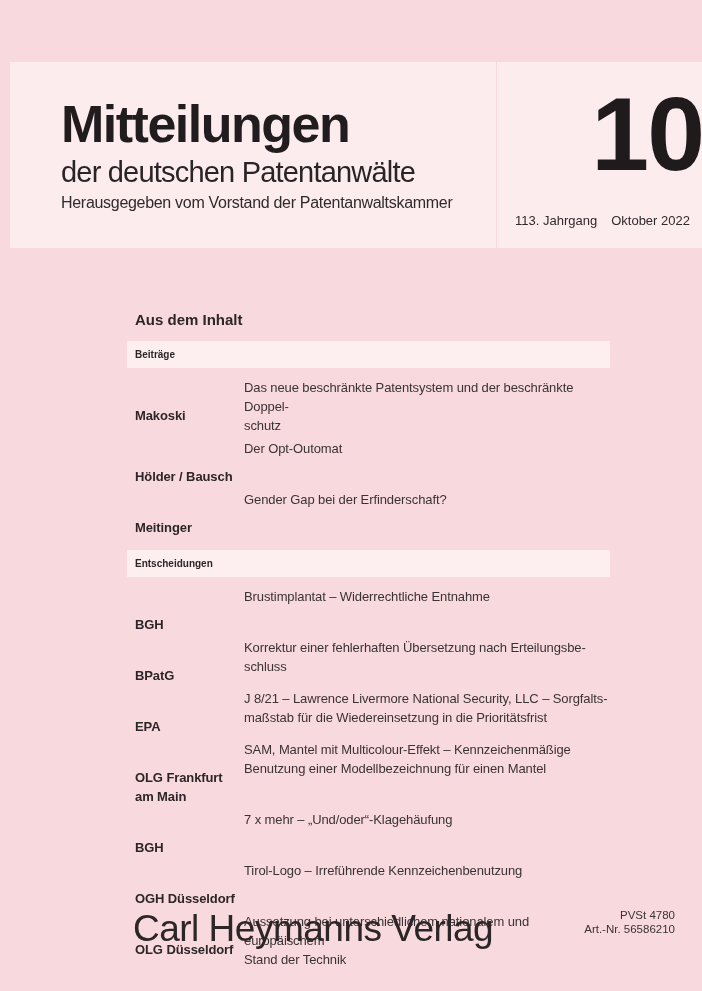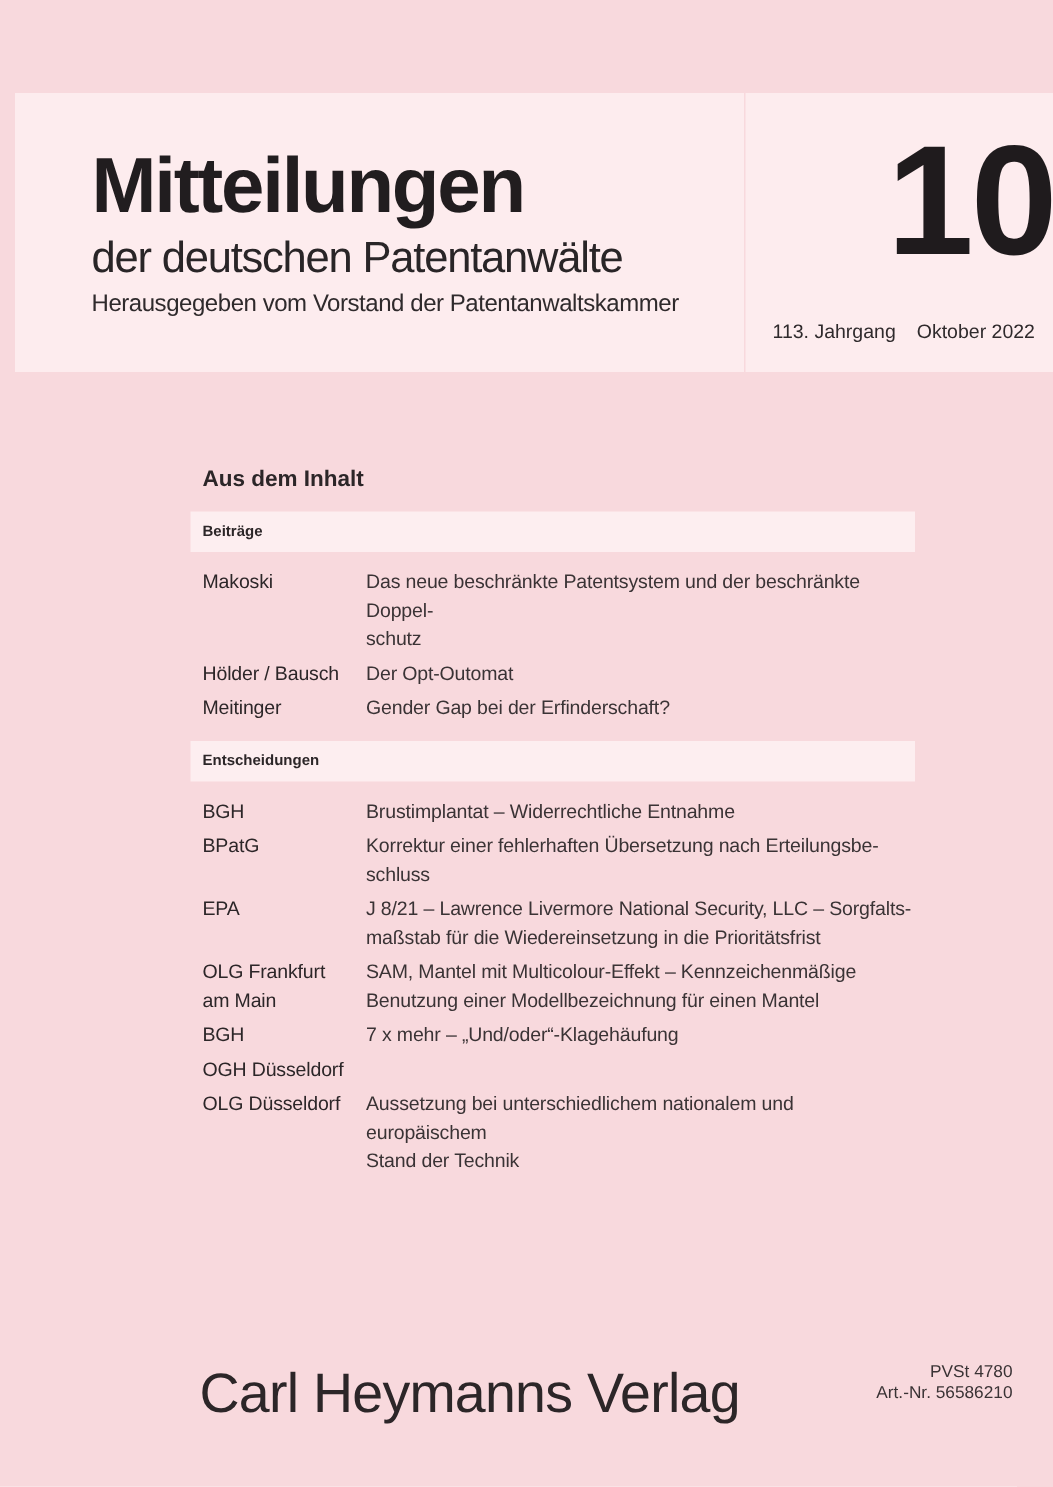--- a/index.html
+++ b/index.html
@@ -58,23 +58,24 @@
     margin-left:8px;line-height:16px;
   }
   .section-band{
     margin-top:13px;height:27px;line-height:27px;
     background:var(--band);padding-left:8px;
     font-size:10px;font-weight:bold;color:var(--ink);
   }
   .entries{margin-top:10px;padding-left:8px;}
   .entry{display:flex;margin-bottom:4px;}
   .entry-label{
-    flex:0 0 109px;font-weight:normal;
+    flex:0 0 109px;font-weight:bold;
     font-size:13px;line-height:19px;letter-spacing:-0.1px;
     color:var(--ink);
+    margin-top:28px;
   }
   .entry-text{
     width:395px;
     font-size:13px;line-height:19px;letter-spacing:-0.1px;
     color:var(--ink-soft);
   }
 
   
   .publisher{
     position:absolute;left:133px;top:908px;
@@ -146,20 +147,21 @@
 am Main</div>
       <div class="entry-text pre">SAM, Mantel mit Multicolour-Effekt – Kennzeichenmäßige
 Benutzung einer Modellbezeichnung für einen Mantel</div>
     </div>
     <div class="entry">
       <div class="entry-label pre">BGH</div>
       <div class="entry-text pre">7 x mehr – „Und/oder“-Klagehäufung</div>
     </div>
     <div class="entry">
       <div class="entry-label pre">OGH Düsseldorf</div>
+      <div class="entry-text pre">Tirol-Logo – Irreführende Kennzeichenbenutzung</div>
     </div>
     <div class="entry">
       <div class="entry-label pre">OLG Düsseldorf</div>
       <div class="entry-text pre">Aussetzung bei unterschiedlichem nationalem und europäischem
 Stand der Technik</div>
     </div>
   </div>
 </div>
 
 <div class="publisher">Carl Heymanns Verlag</div>

